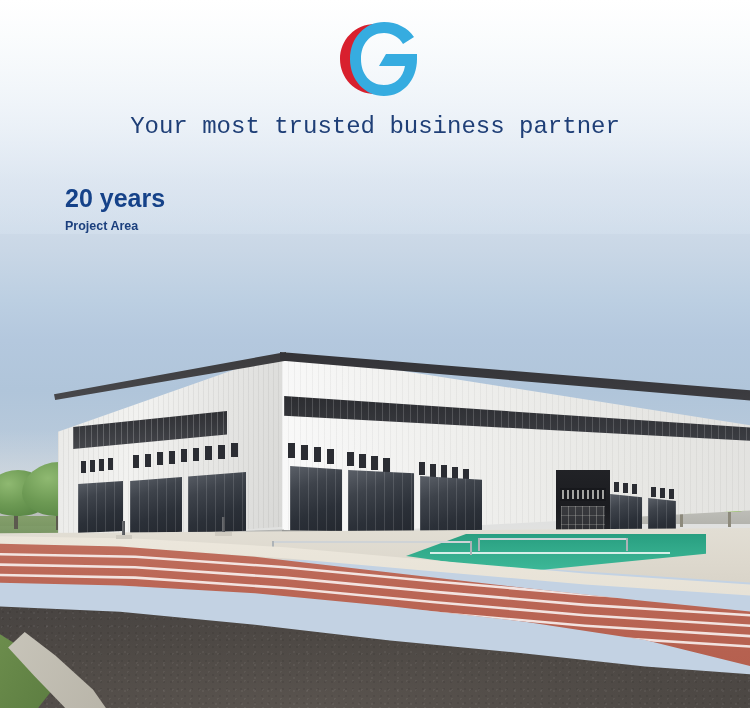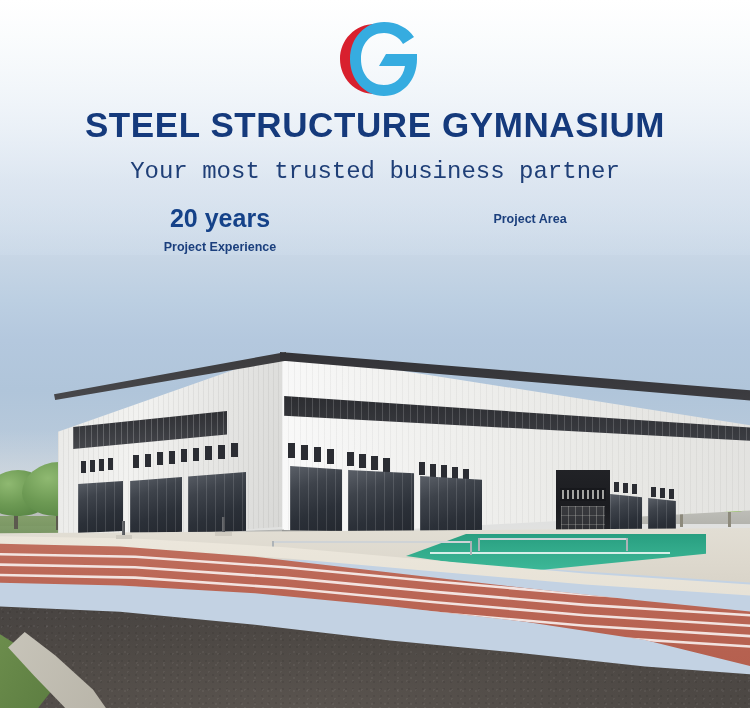--- a/index.html
+++ b/index.html
@@ -436,25 +436,26 @@
     margin: 13px 0 0 0;
     font-size: 24px;
     font-weight: normal;
     color: #1f3f77;
     line-height: 1.15;
     font-family: Liberation Mono, monospace;
   }
 
   
   .stats {
-    margin: 20px auto 0 auto;
+    margin: 44px auto 0 auto;
     width: 620px;
     display: flex;
     justify-content: space-between;
     align-items: flex-start;
+    flex-direction: column;
   }
   .stat {
     flex: 1 1 0;
     text-align: center;
   }
   .stat-value {
     font-size: 25px;
     font-weight: bold;
     color: #154289;
     line-height: 1.1;
@@ -615,28 +616,26 @@
                  L 76 48
                  C 74 60, 66 67, 55 67
                  C 41 67, 32 56, 32 41
                  C 32 26, 41 15, 55 15
                  C 63 15, 70 19, 74 26
                  L 85 19
                  C 79 10, 68 4, 55 4 Z" fill="#36ace0"></path>
       </svg>
     </div>
 
-    <h1 class="title">STEEL STRUCTURE GYMNASIUM</h1>
 
     <p class="subtitle">Your most trusted business partner</p>
 
     <div class="stats">
       <div class="stat">
         <div class="stat-value">20 years</div>
-        <div class="stat-label">Project Experience</div>
       </div>
       <div class="stat">
         <div class="stat-label">Project Area</div>
       </div>
     </div>
 
   </div>
 </div>
 
 </body></html>

